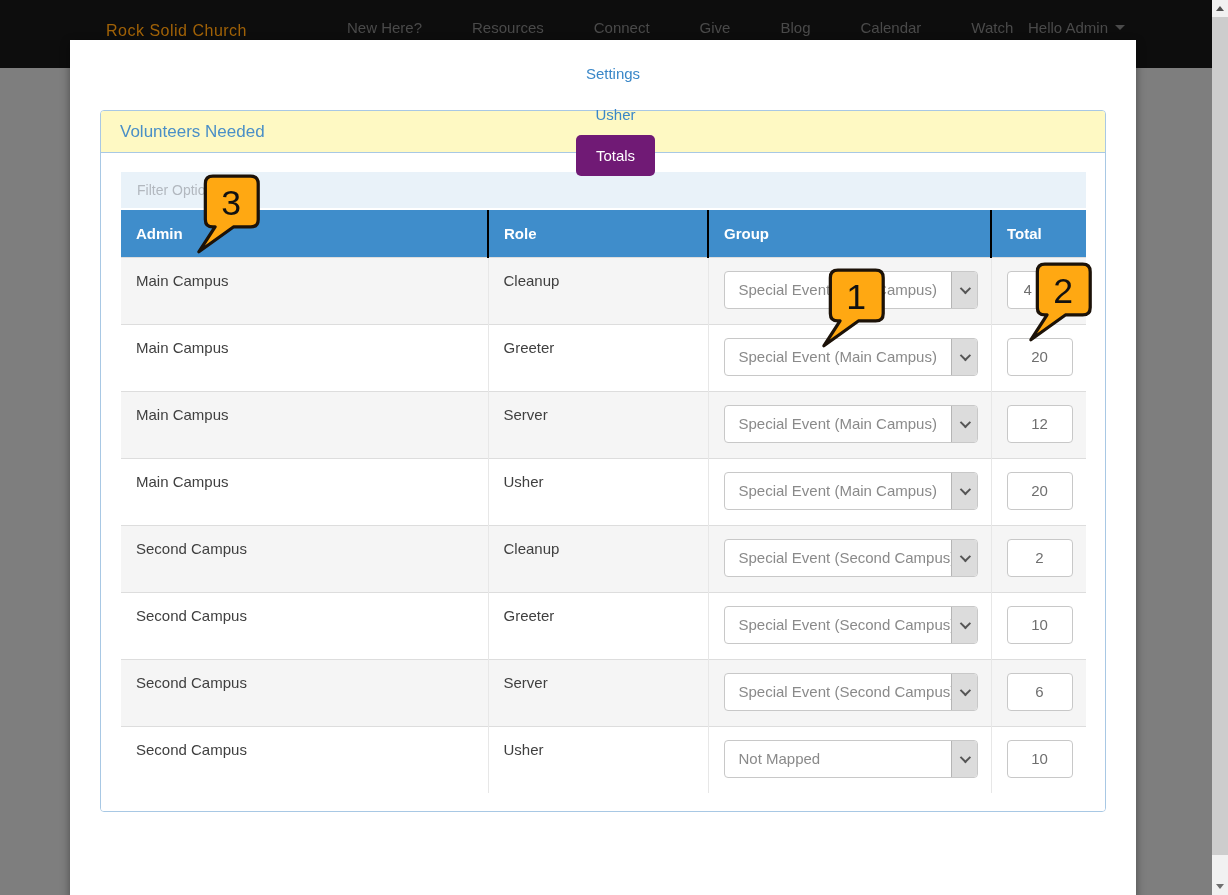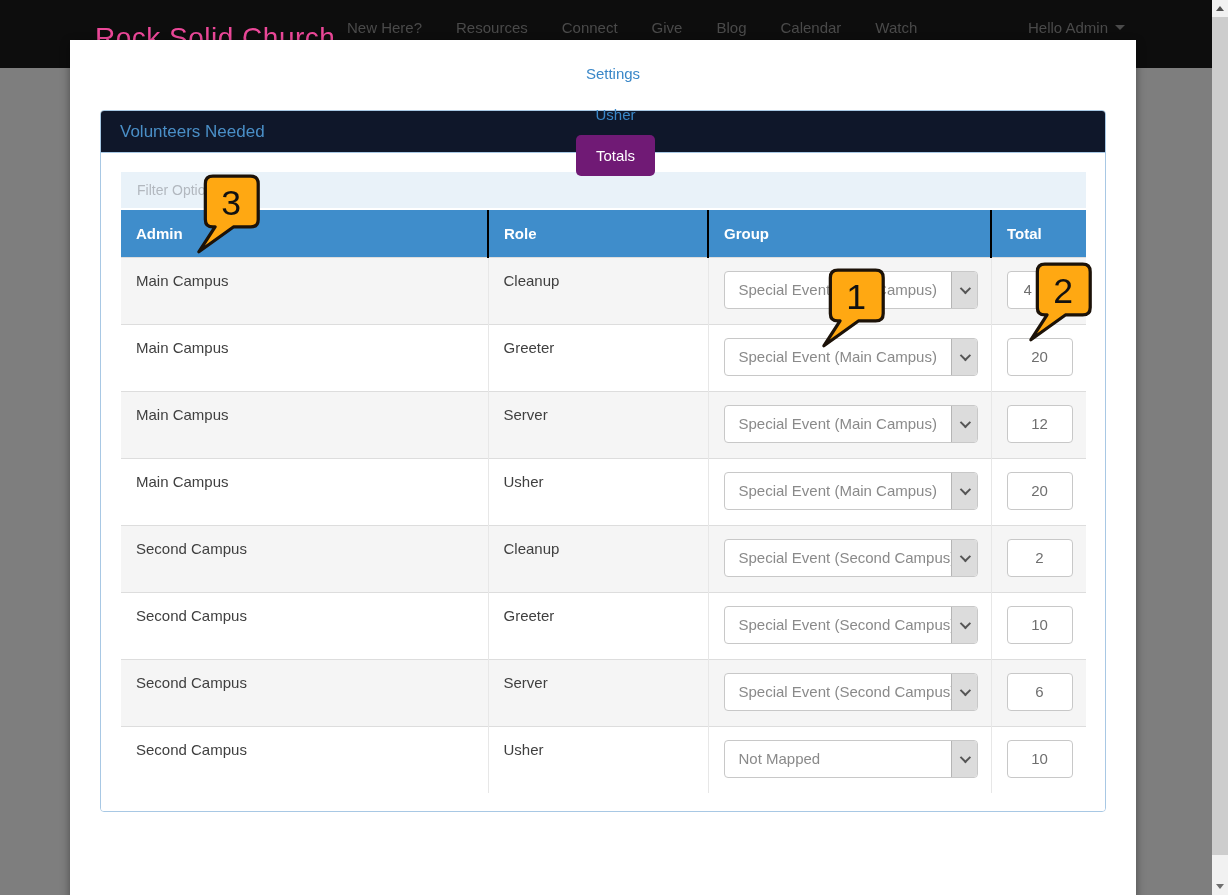--- a/index.html
+++ b/index.html
@@ -1,22 +1,22 @@
 <!DOCTYPE html>
 <html><head>
 <meta charset="utf-8">
 <style>
   * { margin:0; padding:0; box-sizing:border-box; }
   html,body { width:1228px; height:895px; overflow:hidden; font-family:"Liberation Sans", sans-serif; }
   body { background:#7e7e7e; position:relative; }
 
   
   .site-header { position:absolute; top:0; left:0; width:1212px; height:68px; background:#0d0d0d; z-index:1; }
-  .brand { position:absolute; left:95px; top:22px; font-size:28px; color:#ec4899; letter-spacing:.5px; white-space:nowrap; }
-  .site-nav { position:absolute; top:19px; left:347px; display:flex; gap:34px; align-items:center; }
+  .brand { position:absolute; left:106px; top:22px; font-size:16px; color:#a16207; letter-spacing:.5px; white-space:nowrap; }
+  .site-nav { position:absolute; top:19px; left:347px; display:flex; gap:50px; align-items:center; }
   .site-nav .nav-item { color:#4a4a4a; font-size:15px; white-space:nowrap; cursor:pointer; }
   .user-menu { position:absolute; top:19px; left:1028px; color:#4a4a4a; font-size:15px; display:flex; align-items:center; gap:7px; cursor:pointer; }
   .caret-down { width:0; height:0; border-left:5px solid transparent; border-right:5px solid transparent; border-top:5px solid #4a4a4a; display:inline-block; }
 
   
   .scrollbar { position:absolute; top:0; right:0; width:16px; height:895px; background:#f1f1f1; z-index:60; }
   .sb-btn { position:absolute; left:0; width:16px; height:17px; background:#f1f1f1; display:flex; align-items:center; justify-content:center; }
   .sb-btn.up { top:0; } .sb-btn.down { bottom:0; }
   .sb-thumb { position:absolute; top:17px; left:0; width:16px; height:838px; background:#cdcdcd; }
   .tri-up { width:0; height:0; border-left:4px solid transparent; border-right:4px solid transparent; border-bottom:5px solid #505050; }
@@ -31,21 +31,21 @@
   .modal-body { padding:13px 30px 0 30px; }
 
   
   .tabs { display:flex; align-items:center; margin-left:20px; height:42px;flex-direction:column; }
   .tab { font-size:15px; color:#3a87c8; padding:12px 20px; cursor:pointer; }
   .tab.active { background:#701a75; color:#ffffff; border-radius:5px; }
   .tabs .tab + .tab { margin-left:5px; }
 
   
   .panel { margin-top:15px; border:1px solid #a8c8e4; border-radius:4px; overflow:hidden; }
-  .panel-heading { height:42px; background:#0f172a; border-bottom:1px solid #a8c8e4; display:flex; align-items:center; padding:0 19px; }
+  .panel-heading { height:42px; background:#fef9c3; border-bottom:1px solid #a8c8e4; display:flex; align-items:center; padding:0 19px; }
   .panel-title { color:#4a8fc7; font-size:17px; }
   .panel-body { padding:19px 19px 18px 20px; background:#ffffff; }
 
   
   .filter-bar { height:36px; background:#e9f2f9; display:flex; align-items:center; padding:0 16px; margin-bottom:2px; cursor:pointer; }
   .filter-label { color:#b2b8bf; font-size:14px; margin-right:9px; }
   .chevron-down-blue { width:9px; height:9px; border-right:3px solid #4a90d9; border-bottom:3px solid #4a90d9; transform:rotate(45deg) translateY(-3px); border-radius:1px; }
 
   
   table.grid { border-collapse:collapse; table-layout:fixed; width:965px; }

